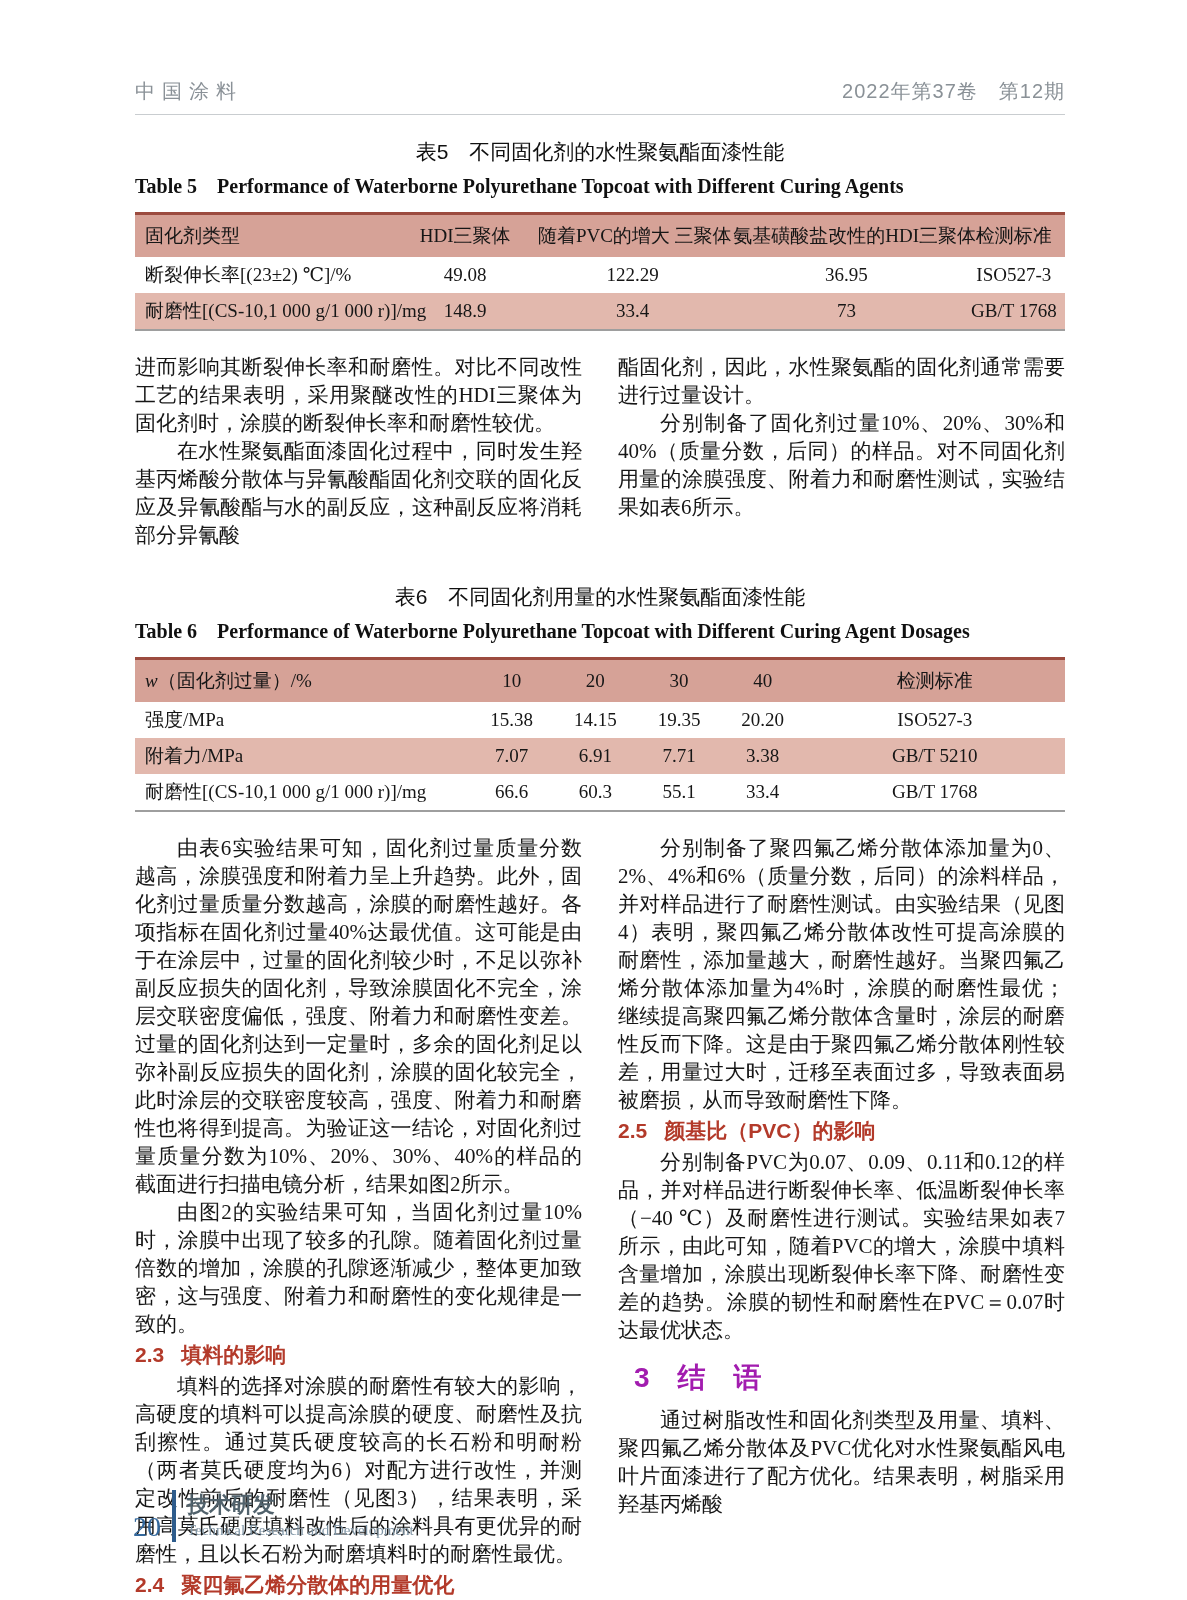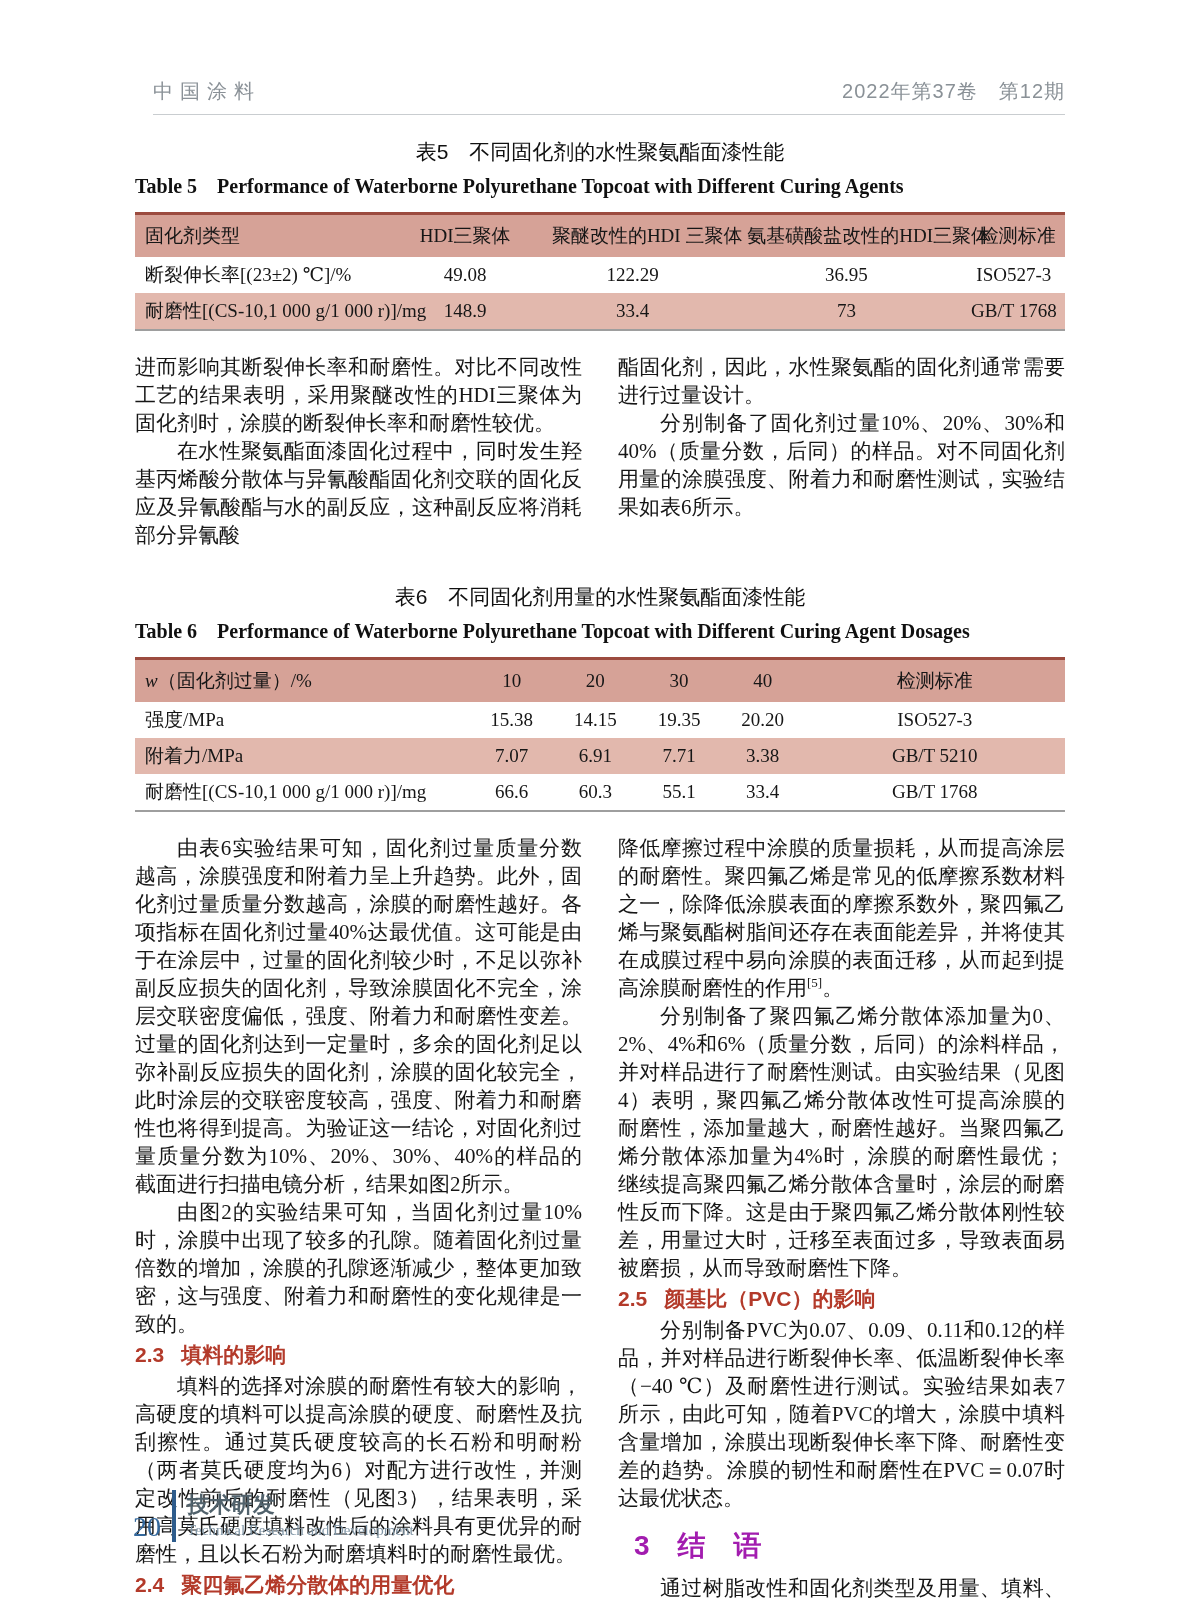--- a/index.html
+++ b/index.html
@@ -2,21 +2,21 @@
 <html lang="zh"><head>
 <meta charset="utf-8">
 <style>
   html,body{margin:0;padding:0;background:#ffffff;}
   .page{
     width:1187px;height:1600px;position:relative;margin:0 auto;background:#ffffff;
     font-family:"Liberation Serif","DejaVu Serif",serif;color:#161616;overflow:hidden;
   }
   
   .header{
-    position:absolute;left:153px;right:122px;top:78px;
+    position:absolute;left:135px;right:122px;top:78px;
     display:flex;justify-content:space-between;align-items:flex-end;
     padding-bottom:9px;border-bottom:1px solid #c9cdd0;
     font-family:"Liberation Sans","DejaVu Sans",sans-serif;
     color:#8a9197;font-size:20px;
   }
   .journal{letter-spacing:7px;}
   .issue{letter-spacing:1px;}
   
   .content{position:absolute;left:135px;top:118px;width:930px;}
   .cap-cn{
@@ -26,21 +26,21 @@
   .tbl2-cap{margin-top:34px;}
   .cap-en{
     text-align:left;font-family:"Liberation Serif","DejaVu Serif",serif;
     font-weight:bold;font-size:20px;color:#101010;margin:0 0 12px;
   }
   table{
     width:100%;border-collapse:collapse;table-layout:fixed;font-size:19px;
     border-top:3px solid #9c4b3f;border-bottom:2px solid #9e9e9e;
   }
   thead th{
-    background:#d6a297;font-weight:normal;padding:8px 17px;text-align:center;
+    background:#d6a297;font-weight:normal;padding:8px 3px;text-align:center;
     white-space:nowrap;overflow:visible;
   }
   thead th:first-child{text-align:left;padding-left:10px;}
   thead th i{font-style:italic;}
   tbody td{padding:5px 3px;text-align:center;white-space:nowrap;}
   tbody td:first-child{text-align:left;padding-left:10px;}
   tbody tr:nth-child(even){background:#e2b8ad;}
   
   .columns{display:flex;gap:36px;margin-top:22px;}
   .col{width:447px;font-size:21px;line-height:28px;text-align:justify;}
@@ -93,21 +93,21 @@
         <col style="width:28%">
           <col style="width:15%">
           <col style="width:21%">
           <col style="width:25%">
           <col style="width:11%">
       </colgroup>
       <thead>
           <tr>
             <th>固化剂类型</th>
             <th>HDI三聚体</th>
-            <th>聚醚改性的HDI 三聚体</th>
+            <th>随着PVC的增大 三聚体</th>
             <th>氨基磺酸盐改性的HDI三聚体</th>
             <th>检测标准</th>
           </tr>
         </thead>
       <tbody>
           <tr>
             <td>断裂伸长率[(23±2) ℃]/%</td>
             <td>49.08</td>
             <td>122.29</td>
             <td>36.95</td>
@@ -192,21 +192,20 @@
             <span>2.3</span>
             <span>填料的影响</span>
           </h3>
           <p class="para">填料的选择对涂膜的耐磨性有较大的影响，高硬度的填料可以提高涂膜的硬度、耐磨性及抗刮擦性。通过莫氏硬度较高的长石粉和明耐粉（两者莫氏硬度均为6）对配方进行改性，并测定改性前后的耐磨性（见图3），结果表明，采用高莫氏硬度填料改性后的涂料具有更优异的耐磨性，且以长石粉为耐磨填料时的耐磨性最优。</p>
           <h3 class="sec">
             <span>2.4</span>
             <span>聚四氟乙烯分散体的用量优化</span>
           </h3>
         </div>
       <div class="col">
-          <p class="para noindent">降低摩擦过程中涂膜的质量损耗，从而提高涂层的耐磨性。聚四氟乙烯是常见的低摩擦系数材料之一，除降低涂膜表面的摩擦系数外，聚四氟乙烯与聚氨酯树脂间还存在表面能差异，并将使其在成膜过程中易向涂膜的表面迁移，从而起到提高涂膜耐磨性的作用<sup>[5]</sup>。</p>
           <p class="para">分别制备了聚四氟乙烯分散体添加量为0、2%、4%和6%（质量分数，后同）的涂料样品，并对样品进行了耐磨性测试。由实验结果（见图4）表明，聚四氟乙烯分散体改性可提高涂膜的耐磨性，添加量越大，耐磨性越好。当聚四氟乙烯分散体添加量为4%时，涂膜的耐磨性最优；继续提高聚四氟乙烯分散体含量时，涂层的耐磨性反而下降。这是由于聚四氟乙烯分散体刚性较差，用量过大时，迁移至表面过多，导致表面易被磨损，从而导致耐磨性下降。</p>
           <h3 class="sec">
             <span>2.5</span>
             <span>颜基比（PVC）的影响</span>
           </h3>
           <p class="para">分别制备PVC为0.07、0.09、0.11和0.12的样品，并对样品进行断裂伸长率、低温断裂伸长率（−40 ℃）及耐磨性进行测试。实验结果如表7所示，由此可知，随着PVC的增大，涂膜中填料含量增加，涂膜出现断裂伸长率下降、耐磨性变差的趋势。涂膜的韧性和耐磨性在PVC＝0.07时达最优状态。</p>
           <h2 class="conc">3　结　语</h2>
           <p class="para">通过树脂改性和固化剂类型及用量、填料、聚四氟乙烯分散体及PVC优化对水性聚氨酯风电叶片面漆进行了配方优化。结果表明，树脂采用羟基丙烯酸</p>
         </div>
     </div>

